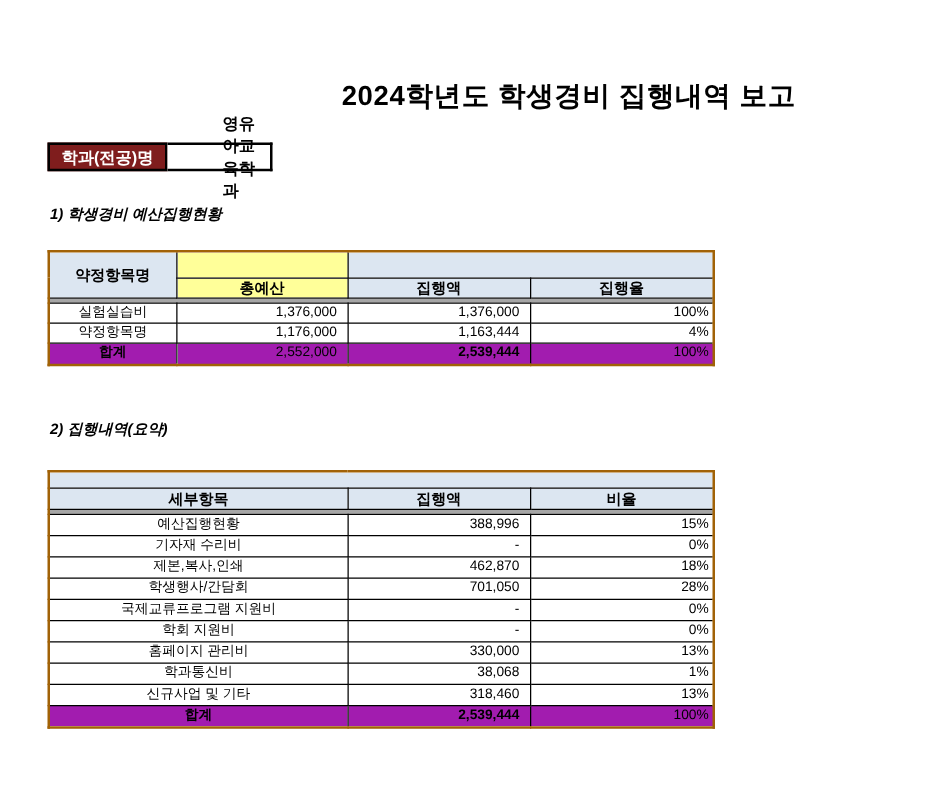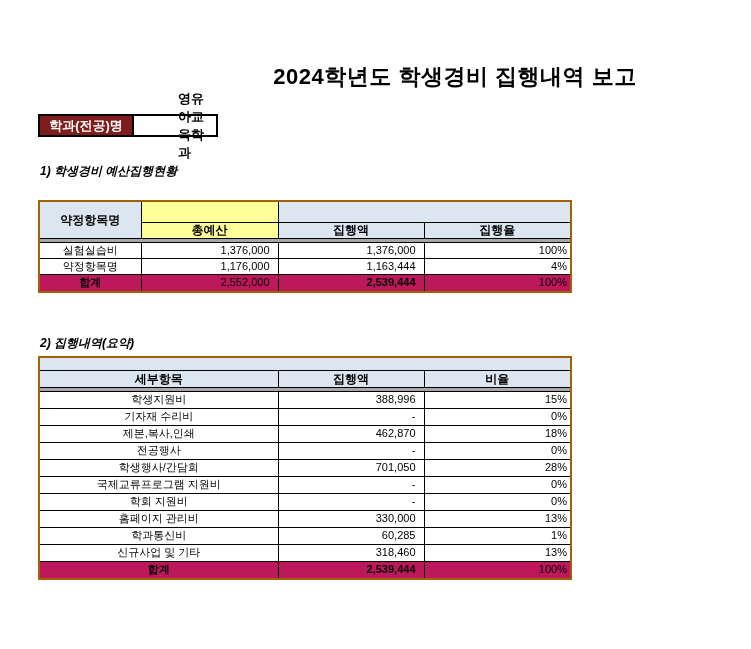--- a/index.html
+++ b/index.html
@@ -24,33 +24,33 @@
     display:flex;align-items:center;justify-content:center;padding-left:44px;
   }
   .sec-heading{position:absolute;left:40px;font-size:12px;font-weight:bold;}
   .sec1{top:163px;font-style:italic;}
   .sec2{top:335px;font-style:italic;}
   table{
     position:absolute;left:38px;border-collapse:collapse;table-layout:fixed;
     border:2px solid #a16207;
   }
   #table1{top:200px;width:532px;}
-  #table2{top:356px;width:532px;}
+  #table2{top:376px;width:532px;}
   td{
     box-sizing:border-box;border:1.5px solid #000;padding:0 2px;
     font-size:11px;line-height:1;white-space:nowrap;overflow:hidden;
     text-align:center;vertical-align:middle;
   }
   .hdr{background:#DCE6F1;font-weight:bold;font-size:12px;}
   .yellow{background:#FFFF99;}
   .hdr-band{background:#DCE6F1;}
   .sep td{height:4px;background:#A6A6A6;border-left:none;border-right:none;padding:0;}
   .num{text-align:right;padding-right:8px;}
   .pct{text-align:right;padding-right:3px;}
-  .total td{background:#be185d;}
+  .total td{background:#a21caf;}
   .bold{font-weight:bold;margin-top:24px;}
   #table1 .h1 td{height:21px;}
   #table1 .h2 td{height:16px;}
   #table1 .dr td{height:16px;}
   #table1 .total td{height:18px;}
   #table2 .band td{height:13px;}
   #table2 .h2 td{height:17px;}
   #table2 .dr td{height:17px;}
   #table2 .total td{height:18px;}
 </style>
@@ -125,38 +125,33 @@
     <tr class="h2">
       <td class="hdr">세부항목</td>
       <td class="hdr">집행액</td>
       <td class="hdr">비율</td>
     </tr>
     <tr class="sep">
           <td colspan="3"></td>
         </tr>
 
     <tr class="dr">
-      <td>학생지원비</td>
+      <td>예산집행현황</td>
       <td class="num">388,996</td>
       <td class="pct">15%</td>
     </tr>
     <tr class="dr">
       <td>기자재 수리비</td>
       <td class="num">-</td>
       <td class="pct">0%</td>
     </tr>
     <tr class="dr">
       <td>제본,복사,인쇄</td>
       <td class="num">462,870</td>
       <td class="pct">18%</td>
-    </tr>
-    <tr class="dr">
-      <td>전공행사</td>
-      <td class="num">-</td>
-      <td class="pct">0%</td>
     </tr>
     <tr class="dr">
       <td>학생행사/간담회</td>
       <td class="num">701,050</td>
       <td class="pct">28%</td>
     </tr>
     <tr class="dr">
       <td>국제교류프로그램 지원비</td>
       <td class="num">-</td>
       <td class="pct">0%</td>
@@ -166,21 +161,21 @@
       <td class="num">-</td>
       <td class="pct">0%</td>
     </tr>
     <tr class="dr">
       <td>홈페이지 관리비</td>
       <td class="num">330,000</td>
       <td class="pct">13%</td>
     </tr>
     <tr class="dr">
       <td>학과통신비</td>
-      <td class="num">60,285</td>
+      <td class="num">38,068</td>
       <td class="pct">1%</td>
     </tr>
     <tr class="dr">
       <td>신규사업 및 기타</td>
       <td class="num">318,460</td>
       <td class="pct">13%</td>
     </tr>
     <tr class="total">
       <td class="bold">합계</td>
       <td class="num bold">2,539,444</td>

